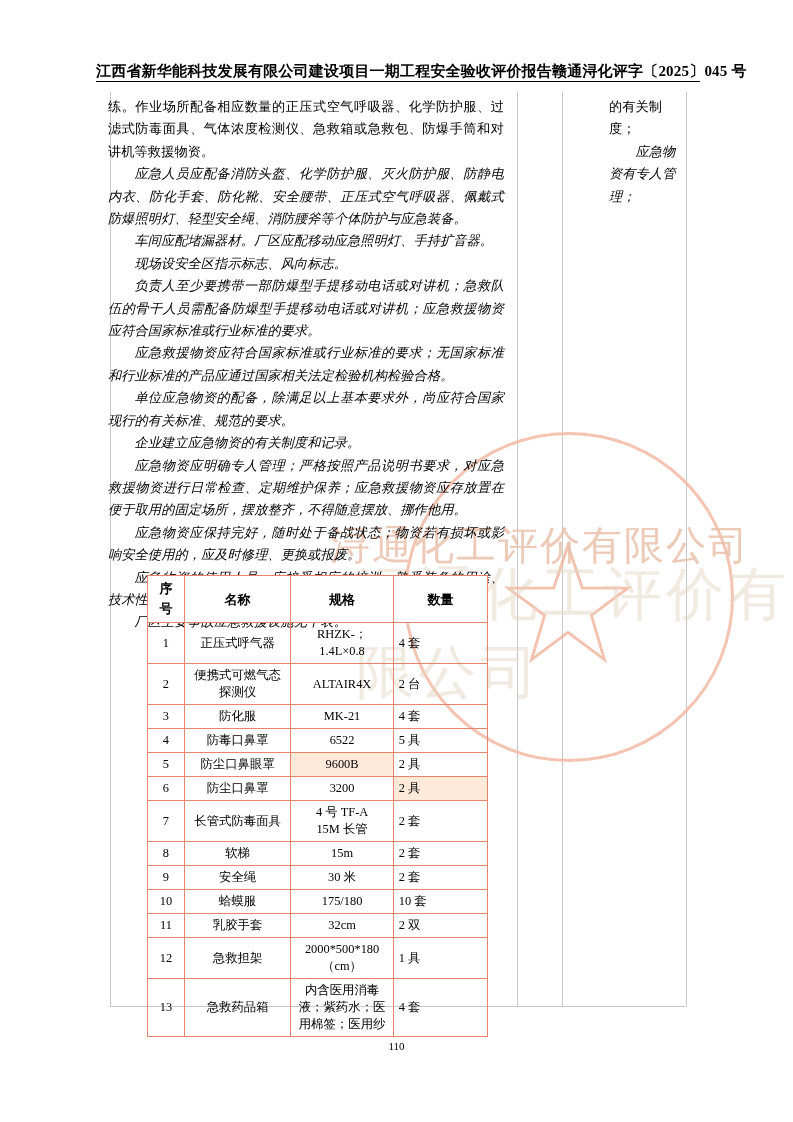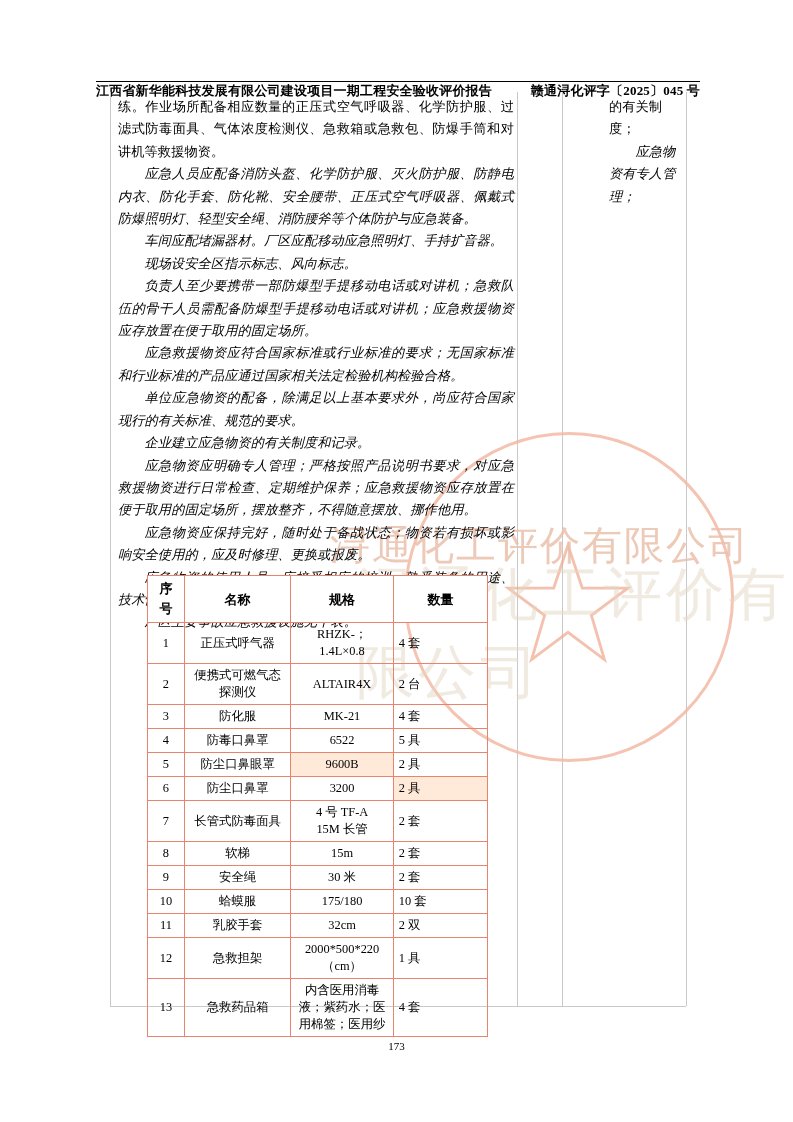--- a/index.html
+++ b/index.html
@@ -18,28 +18,27 @@
     inset: 0;
     padding: 0;
   }
   
   .header {
     position: absolute;
     left: 96px;
     top: 62px;
     width: 604px;
     display: flex;
-    justify-content: space-between;
     align-items: flex-end;
-    font-size: 13px;
+    font-size: 15px;
     font-weight: bold;
     letter-spacing: 0.2px;
   }
   .header .left { white-space: nowrap; }
-  .header .right { white-space: nowrap; margin-top: 20px; }
+  .header .right { white-space: nowrap; }
   .header-rule {
     position: absolute;
     left: 96px;
     top: 81px;
     width: 604px;
     border-top: 1.6px solid #000;
   }
   
   .frame {
     position: absolute;
@@ -73,21 +72,21 @@
   .frame-bottom {
     position: absolute;
     left: 110px;
     top: 1006px;
     width: 576px;
     border-top: 1px solid #c9c9c9;
   }
   
   .textcol {
     position: absolute;
-    left: 118px;
+    left: 108px;
     top: 96px;
     width: 396px;
     font-size: 13.2px;
     line-height: 22.4px;
     text-align: justify;
     letter-spacing: 0.1px;
   }
   .textcol p { margin: 0; }
   .indent2 { text-indent: 2em; font-style: italic; }
   
@@ -224,21 +223,21 @@
     </svg>
     <div class="wm-cn">浔通化工评价有限公司</div>
     <div class="wm-company">浔通化工评价有限公司</div>
   </div>
 
   <div class="textcol">
     <p>练。作业场所配备相应数量的正压式空气呼吸器、化学防护服、过滤式防毒面具、气体浓度检测仪、急救箱或急救包、防爆手筒和对讲机等救援物资。</p>
     <p class="indent2">应急人员应配备消防头盔、化学防护服、灭火防护服、防静电内衣、防化手套、防化靴、安全腰带、正压式空气呼吸器、佩戴式防爆照明灯、轻型安全绳、消防腰斧等个体防护与应急装备。</p>
     <p class="indent2">车间应配堵漏器材。厂区应配移动应急照明灯、手持扩音器。</p>
     <p class="indent2">现场设安全区指示标志、风向标志。</p>
-    <p class="indent2">负责人至少要携带一部防爆型手提移动电话或对讲机；急救队伍的骨干人员需配备防爆型手提移动电话或对讲机；应急救援物资应存放置在便于取用的固定场所。</p>
+    <p class="indent2">负责人至少要携带一部防爆型手提移动电话或对讲机；急救队伍的骨干人员需配备防爆型手提移动电话或对讲机；应急救援物资应符合国家标准或行业标准的要求。</p>
     <p class="indent2">应急救援物资应符合国家标准或行业标准的要求；无国家标准和行业标准的产品应通过国家相关法定检验机构检验合格。</p>
     <p class="indent2">单位应急物资的配备，除满足以上基本要求外，尚应符合国家现行的有关标准、规范的要求。</p>
     <p class="indent2">企业建立应急物资的有关制度和记录。</p>
     <p class="indent2">应急物资应明确专人管理；严格按照产品说明书要求，对应急救援物资进行日常检查、定期维护保养；应急救援物资应存放置在便于取用的固定场所，摆放整齐，不得随意摆放、挪作他用。</p>
     <p class="indent2">应急物资应保持完好，随时处于备战状态；物资若有损坏或影响安全使用的，应及时修理、更换或报废。</p>
     <p class="indent2">应急物资的使用人员，应接受相应的培训，熟悉装备的用途、技术性能及有关使用说明资料，并遵守操作规程。</p>
     <p class="indent2">厂区主要事故应急救援设施见下表。</p>
   </div>
 
   <div class="rightcol">
@@ -321,28 +320,28 @@
           </tr>
           <tr>
             <td class="c-no" style="white-space: pre-line;">11</td>
             <td class="c-name" style="white-space: pre-line;">乳胶手套</td>
             <td class="c-spec" style="white-space: pre-line;">32cm</td>
             <td class="c-qty" style="white-space: pre-line;">2 双</td>
           </tr>
           <tr>
             <td class="c-no" style="white-space: pre-line;">12</td>
             <td class="c-name" style="white-space: pre-line;">急救担架</td>
-            <td class="c-spec" style="white-space: pre-line;">2000*500*220
+            <td class="c-spec" style="white-space: pre-line;">2000*500*180
 （cm）</td>
             <td class="c-qty" style="white-space: pre-line;">1 具</td>
           </tr>
           <tr>
             <td class="c-no" style="white-space: pre-line;">13</td>
             <td class="c-name" style="white-space: pre-line;">急救药品箱</td>
             <td class="c-spec" style="white-space: pre-line;">内含医用消毒液；紫药水；医用棉签；医用纱</td>
             <td class="c-qty" style="white-space: pre-line;">4 套</td>
           </tr>
         </tbody>
     </table>
   </div>
 
-  <div class="pagenum">173</div>
+  <div class="pagenum">110</div>
 </div>
 
 </body></html>

